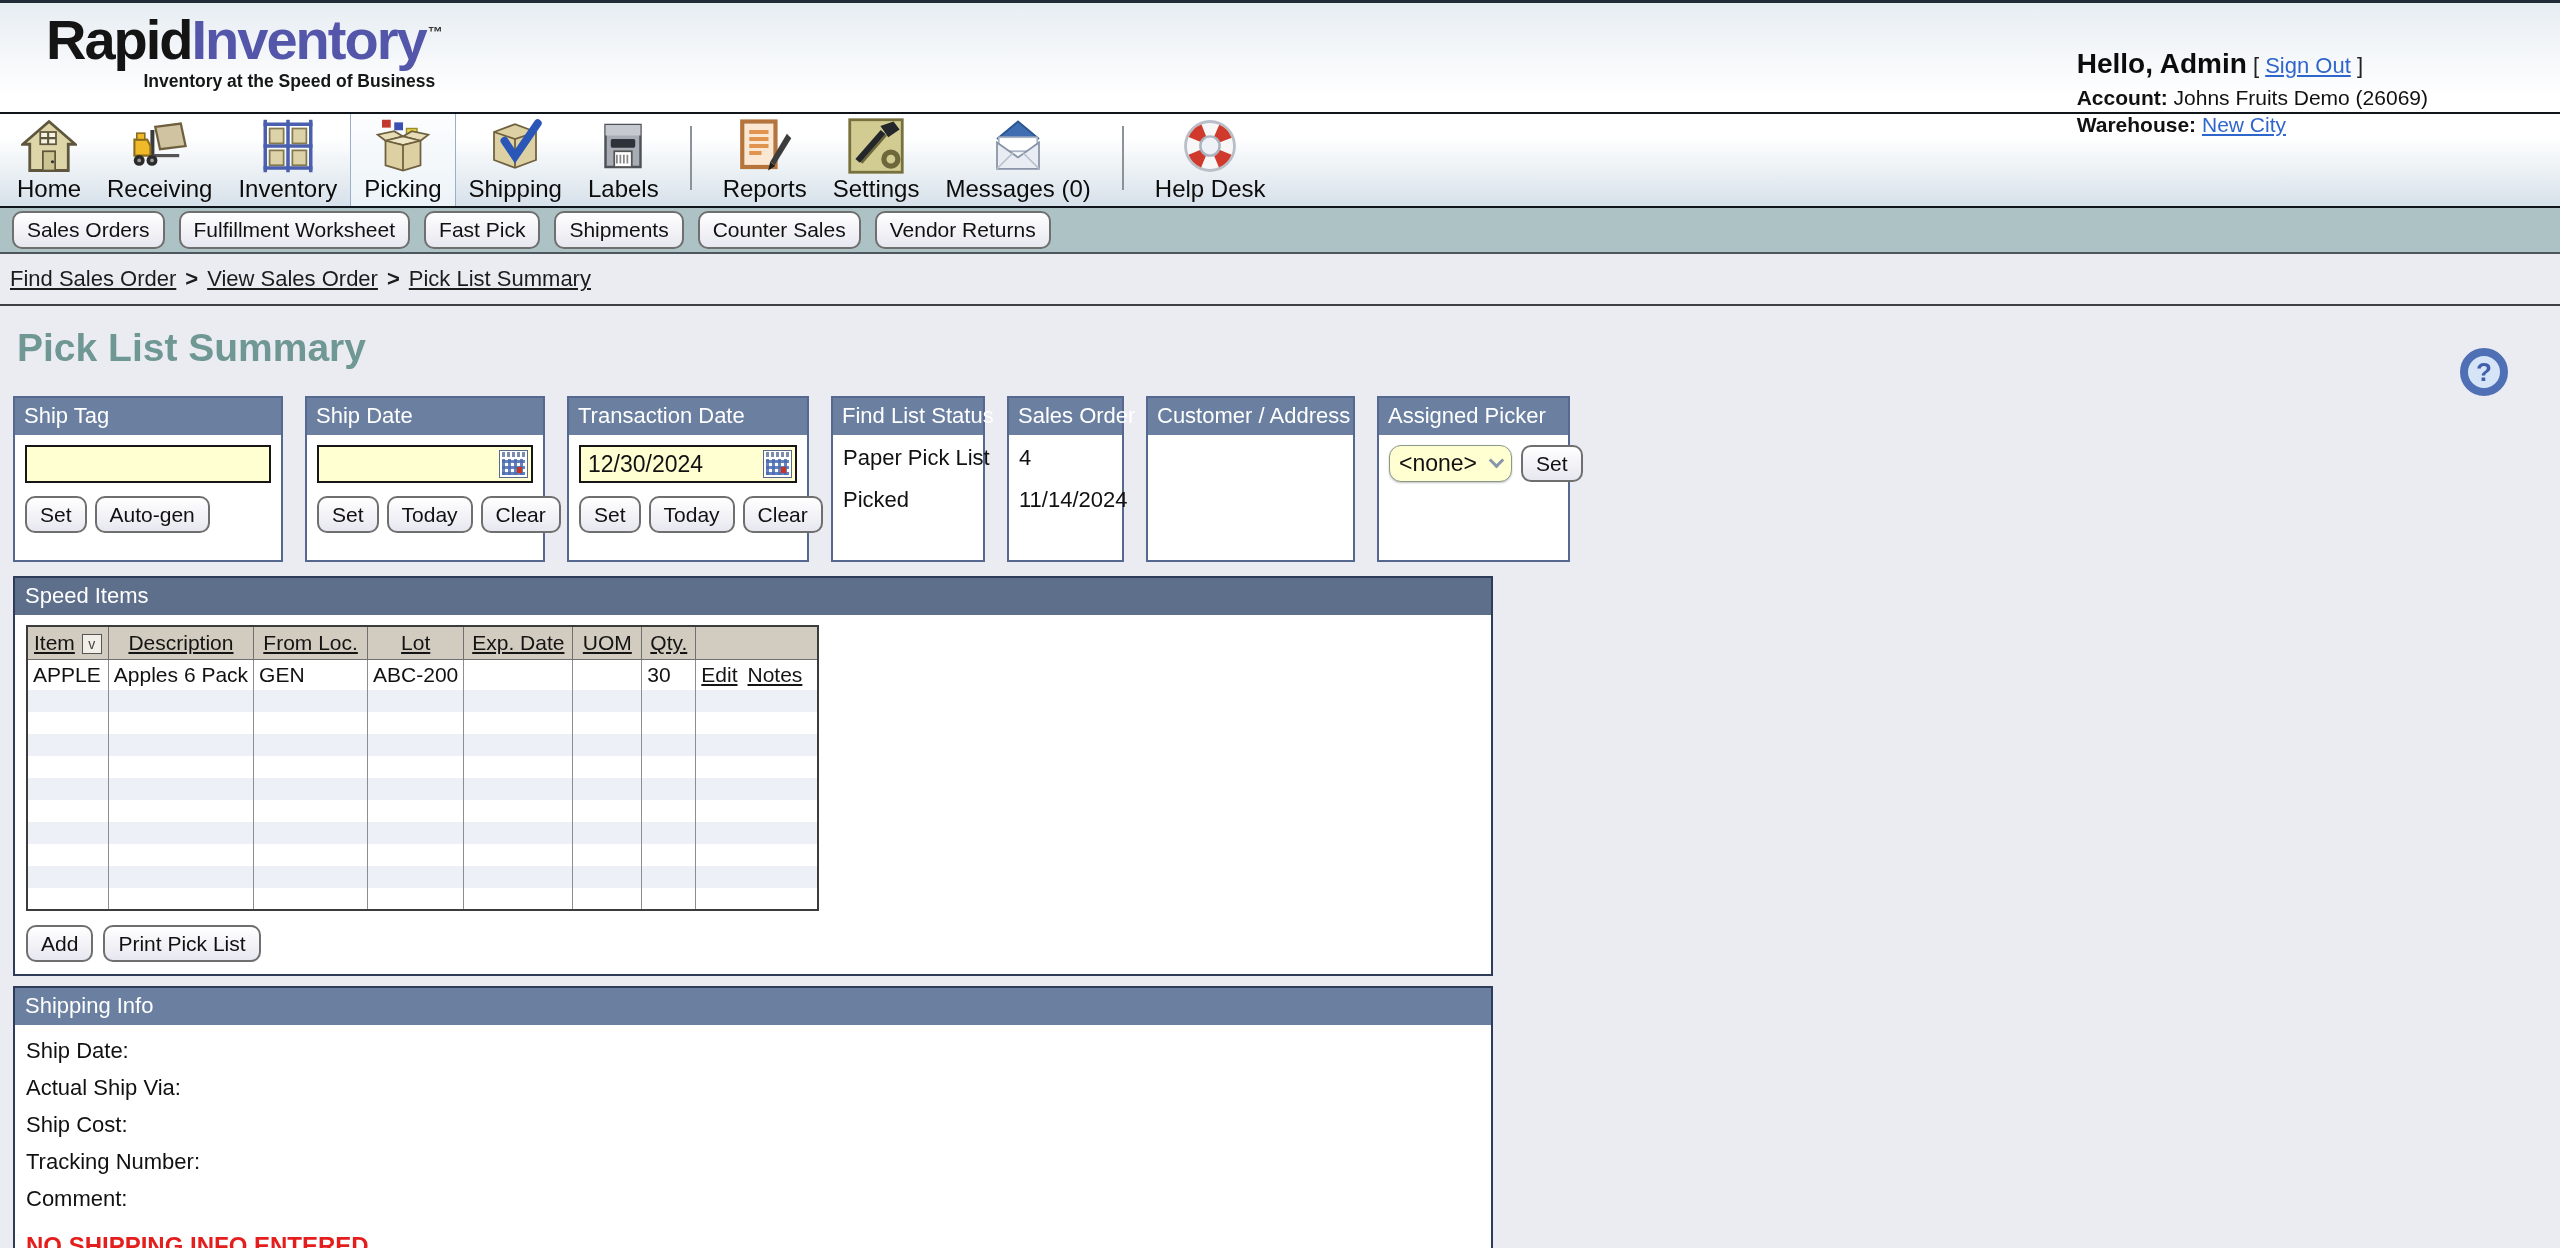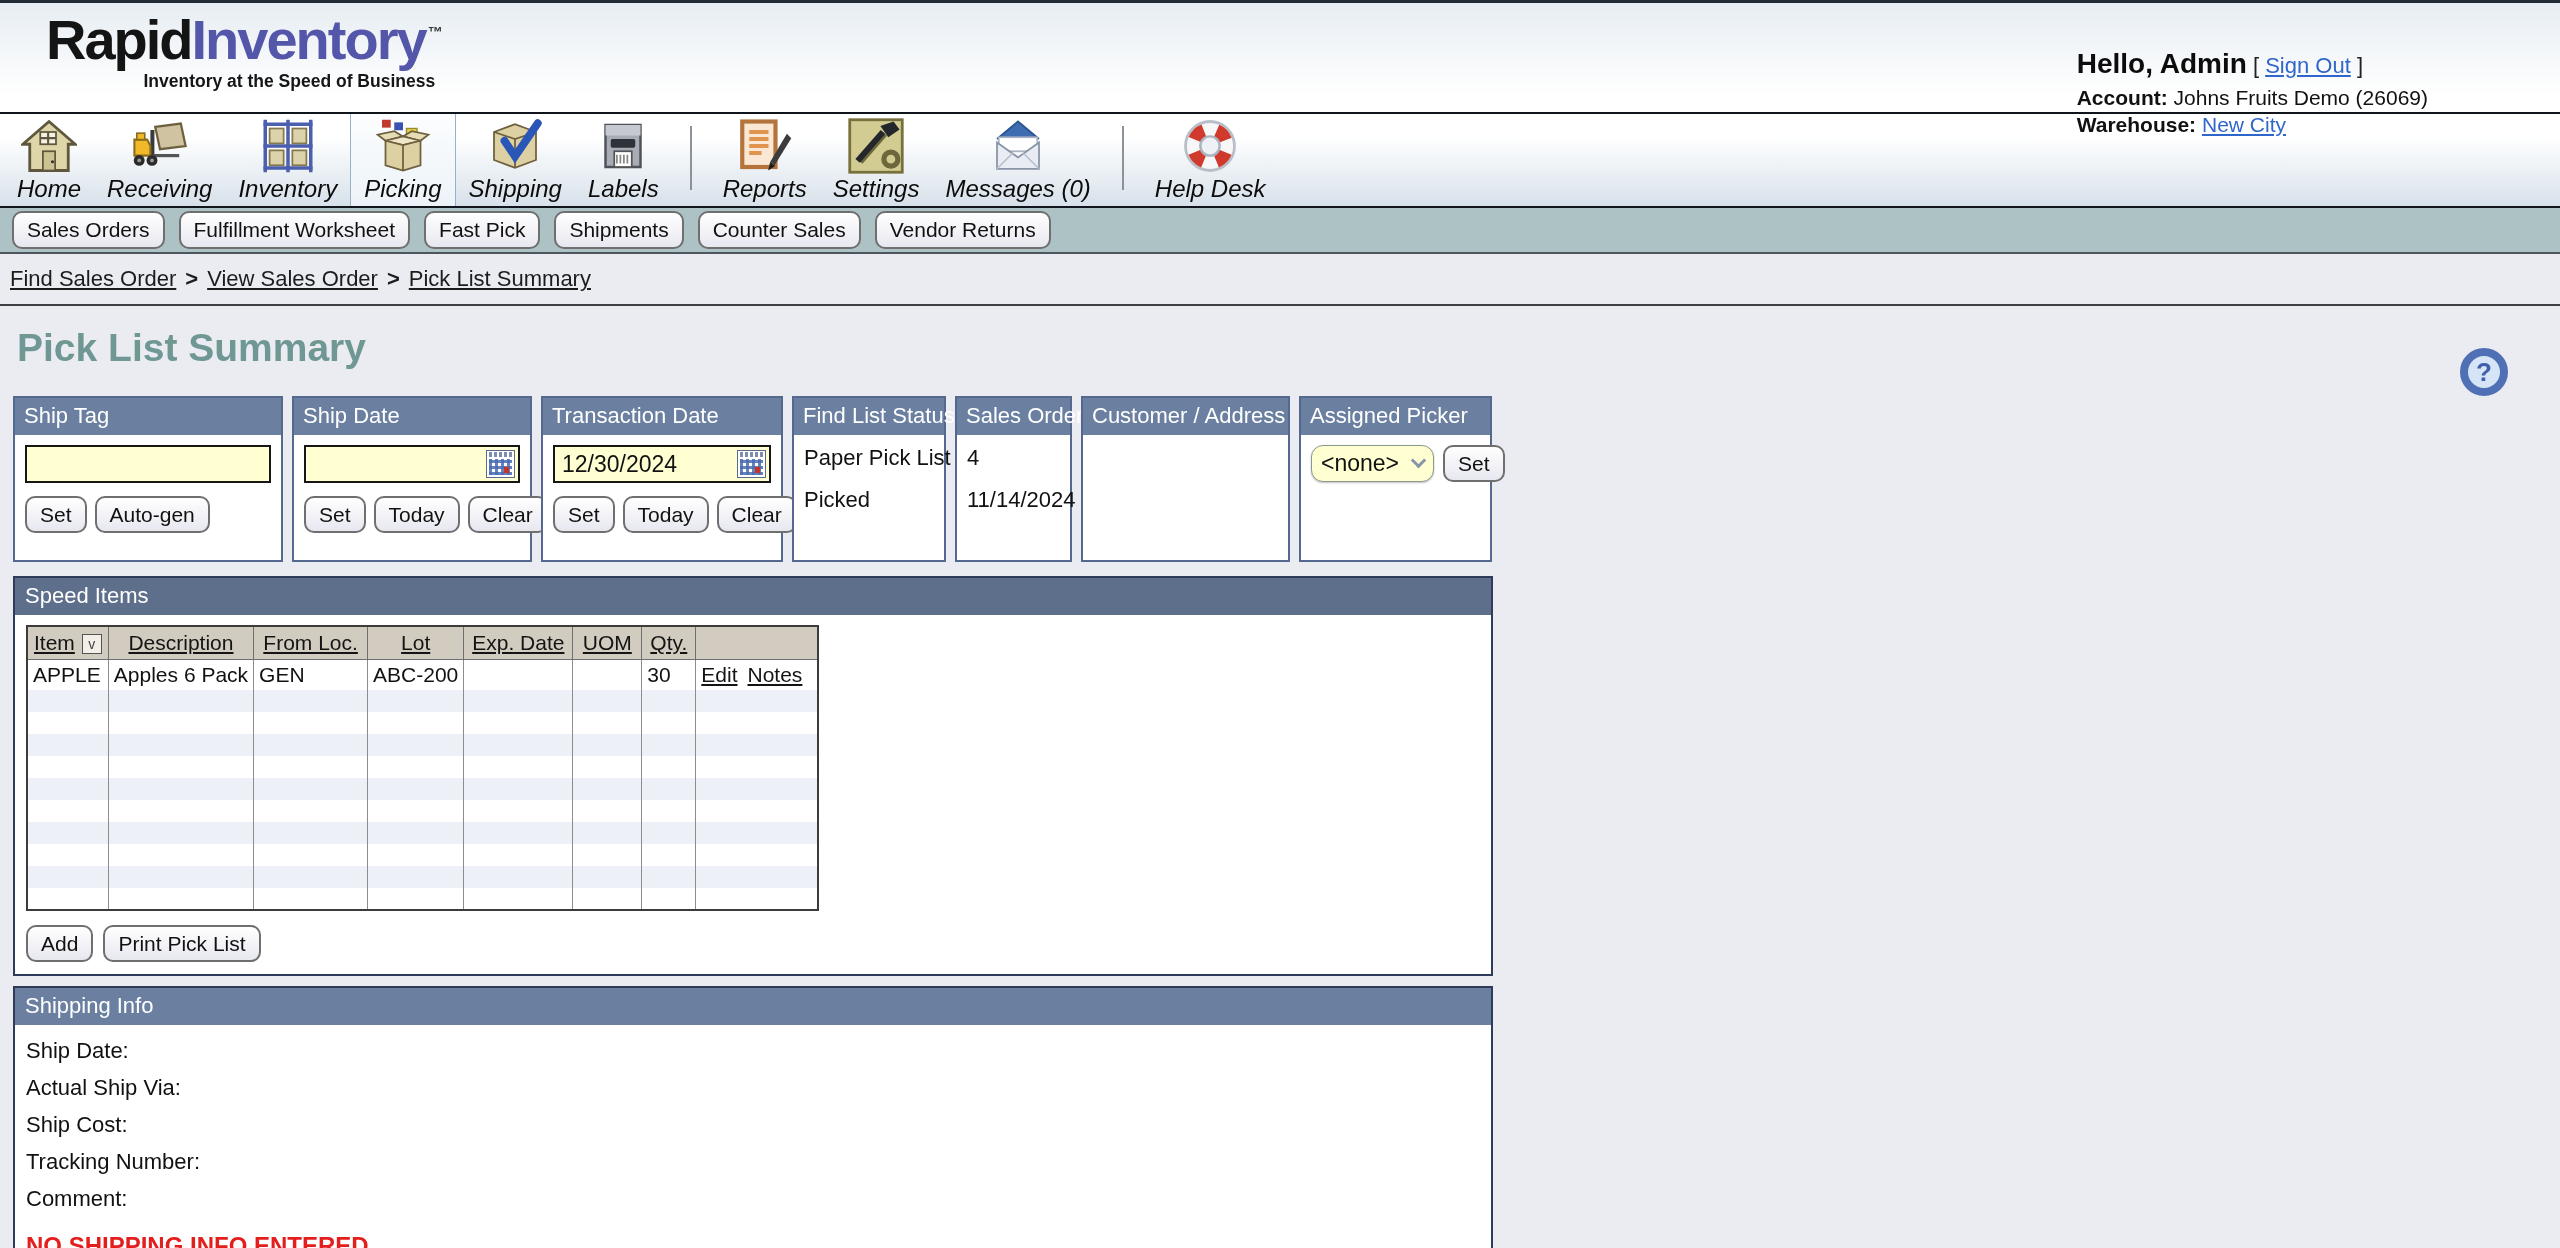--- a/index.html
+++ b/index.html
@@ -29,21 +29,21 @@
   
   .toolbar { height:96px; background:linear-gradient(#ffffff 25%, #d7e1ea);
              border-top:2px solid #10151c; border-bottom:2px solid #10151c;
              display:flex; align-items:stretch; padding-left:4px; }
   .tb-item { display:flex; flex-direction:column; align-items:center; justify-content:flex-end;
              padding:4px 13px 3px; cursor:pointer; }
   .tb-item.sel { background:linear-gradient(#fcfdfe,#ecf3f8); border-left:1px solid #9ab0c6; border-right:1px solid #9ab0c6; }
   .tb-icon { height:60px; display:flex; align-items:center; }
   .tb-icon svg { width:56px; height:56px; }
   .tb-item.wide svg { width:64px; }
-  .tb-label { font-size:24px; color:#0c0c0c; margin-top:1px; white-space:nowrap;font-style:italic; }
+  .tb-label { font-size:24px; color:#0c0c0c; margin-top:1px; white-space:nowrap; }
   .tb-div { width:2px; background:#8d9198; margin:12px 18px 16px; }
 
   
   .subnav { height:46px; background:#adc2c5; border-bottom:2px solid #4c565c;
             display:flex; align-items:center; padding-left:12px; gap:14px; }
   .btn { font-family:inherit; font-size:21px; color:#111;
          background:linear-gradient(#ffffff,#e7e7f0); border:2px solid #6f6f6f;
          border-radius:10px; padding:4px 13px; cursor:pointer; white-space:nowrap; line-height:1.2; }
 
   
@@ -53,21 +53,21 @@
   .crumb-sep { color:#1c1c1c; font-weight:bold; }
 
   
   .content { position:relative; padding-left:13px; }
   h1.title { font-size:39px; color:#6f9793; font-weight:bold; margin:20px 0 26px 4px; }
   .help { position:absolute; top:22px; right:52px; width:48px; height:48px; border-radius:50%;
           background:#d6e4f7; border:8px solid #5070b5; color:#4060ac; font-weight:bold;
           font-size:26px; display:flex; align-items:center; justify-content:center; cursor:pointer; }
 
   
-  .panel-row { display:flex; gap:9px; align-items:stretch; }
+  .panel-row { display:flex; gap:22px; align-items:stretch; }
   .panel { background:#fff; border:2px solid #55688f; height:166px; display:flex; flex-direction:column; }
   .panel-hdr { background:#6b80a1; color:#fff; font-size:22px; padding:5px 9px 6px; white-space:nowrap; }
   .panel-body { padding:10px 10px; font-size:22px; flex:1; }
   .p1 { width:270px; } .p2 { width:240px; } .p3 { width:242px; }
   .p4 { width:154px; } .p5 { width:117px; } .p6 { width:209px; } .p7 { width:193px; }
 
   .yin { background:#ffffd2; border:2px solid #161616; height:38px; width:100%;
          font-family:inherit; font-size:23px; padding:0 7px; color:#111; }
   .input-wrap { position:relative; display:block; }
   .input-wrap.with-cal .yin { padding-right:42px; }

